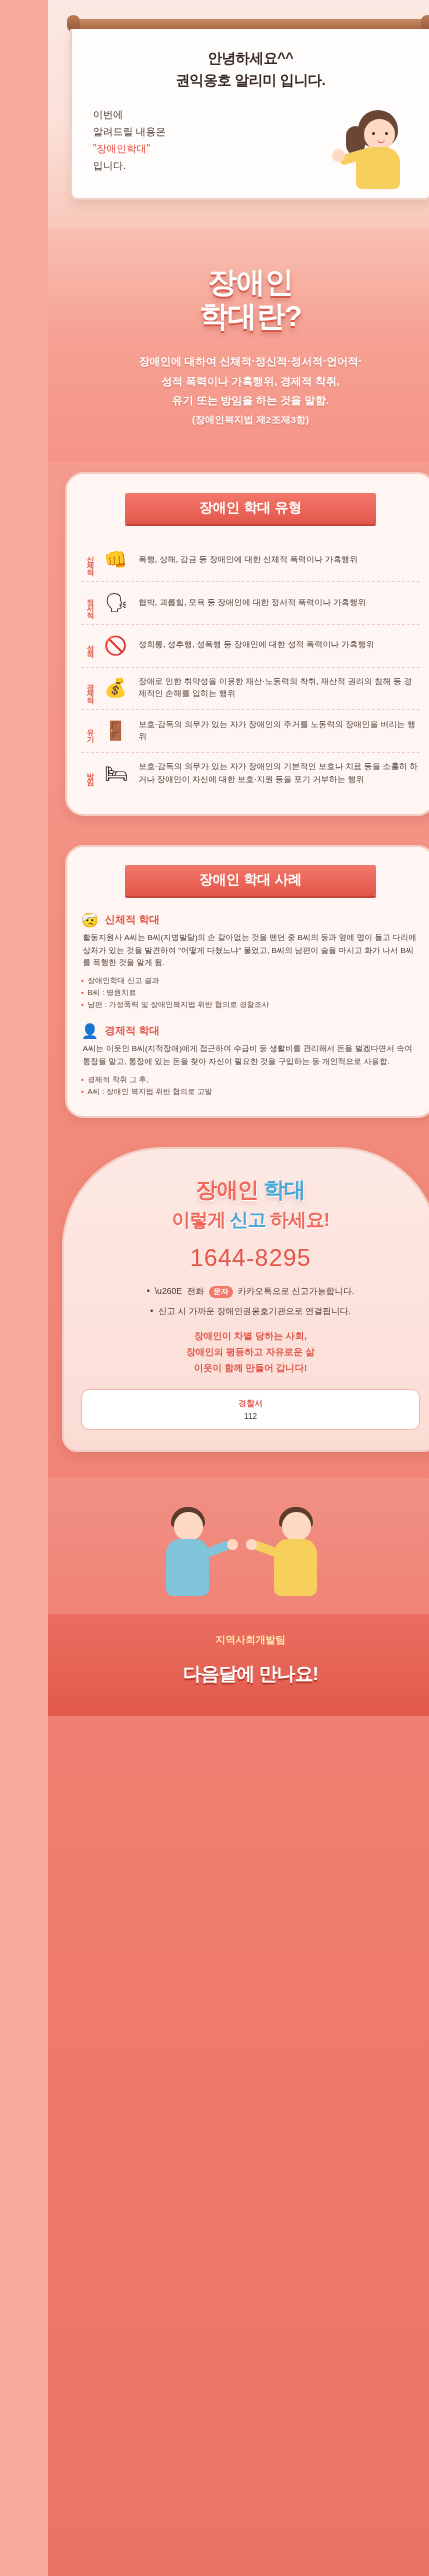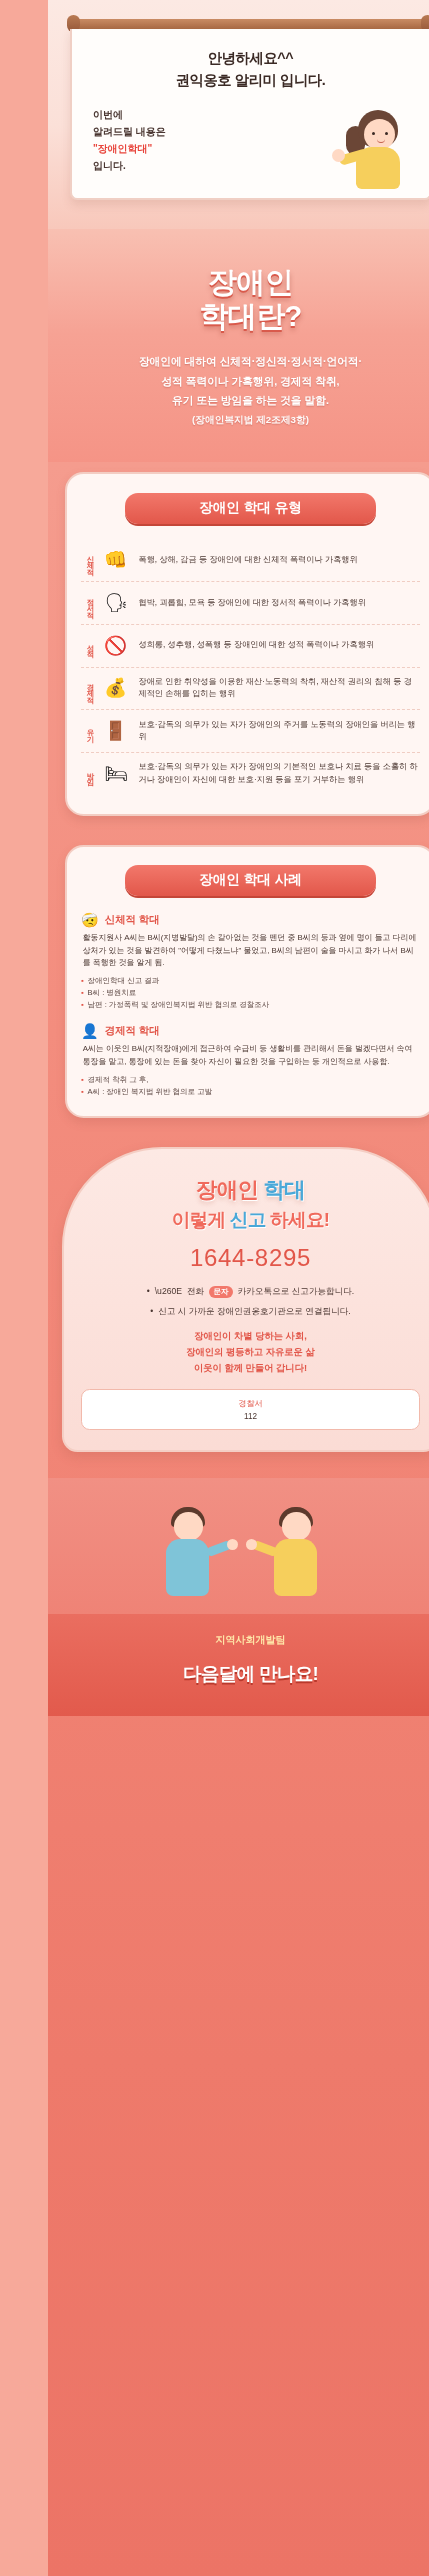--- a/index.html
+++ b/index.html
@@ -55,21 +55,21 @@
     font-weight: bold;
     color: #3b2a25;
     line-height: 1.55;
     letter-spacing: -0.4px;
   }
   .scroll-sub {
     margin-top: 14.3px;
     font-size: 10px;
     line-height: 1.7;
     color: #4a3631;
-    font-weight: bold;
+    font-weight: normal;
     padding-left: 5.7px;
   }
   .hl-red { color: #e8453c; }
   
   .char {
     position: absolute;
     right: 10px;
     bottom: 7.2px;
     width: 79px;
     height: 86px;
@@ -119,21 +119,21 @@
   }
   .card-title {
     display: block;
     margin: 0 auto 15.7px;
     width: 74%;
     text-align: center;
     font-size: 13.6px;
     font-weight: bold;
     color: #fff;
     background: linear-gradient(180deg,#f2786b,#e2574a);
-    border-radius: 13px;
+    border-radius: 2px;
     padding: 6.4px 0;
     box-shadow: 0 2.1px 0 #c44638;
   }
 
   
   .type-row {
     display: flex;
     align-items: center;
     gap: 7.2px;
     padding: 6.4px 1.4px;
@@ -258,21 +258,21 @@
   .contact {
     flex: 1;
     background: #fff;
     border: 1.4px solid #f2b9ab;
     border-radius: 8.6px;
     padding: 6.4px 2.9px;
     font-size: 8.2px;
     color: #4a3631;
     line-height: 1.6;
   }
-  .contact .cn { font-weight: normal; color: #e2574a; display:block; }
+  .contact .cn { font-weight: bold; color: #e2574a; display:block; }
 
   
   .sec-people {
     height: 136px;
     position: relative;
     background: linear-gradient(180deg,#f19084 0%,#ef8376 100%);
   }
   .ppl {
     position: absolute;
     bottom: 0;

